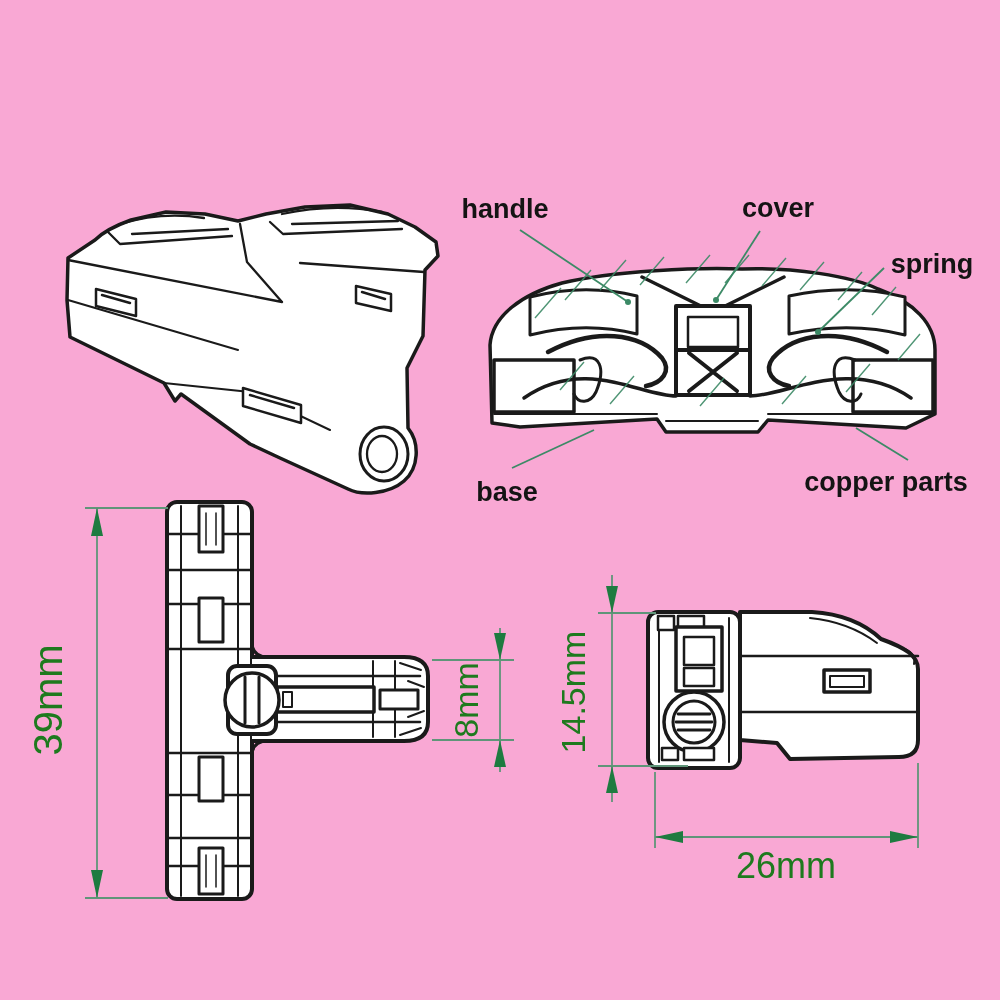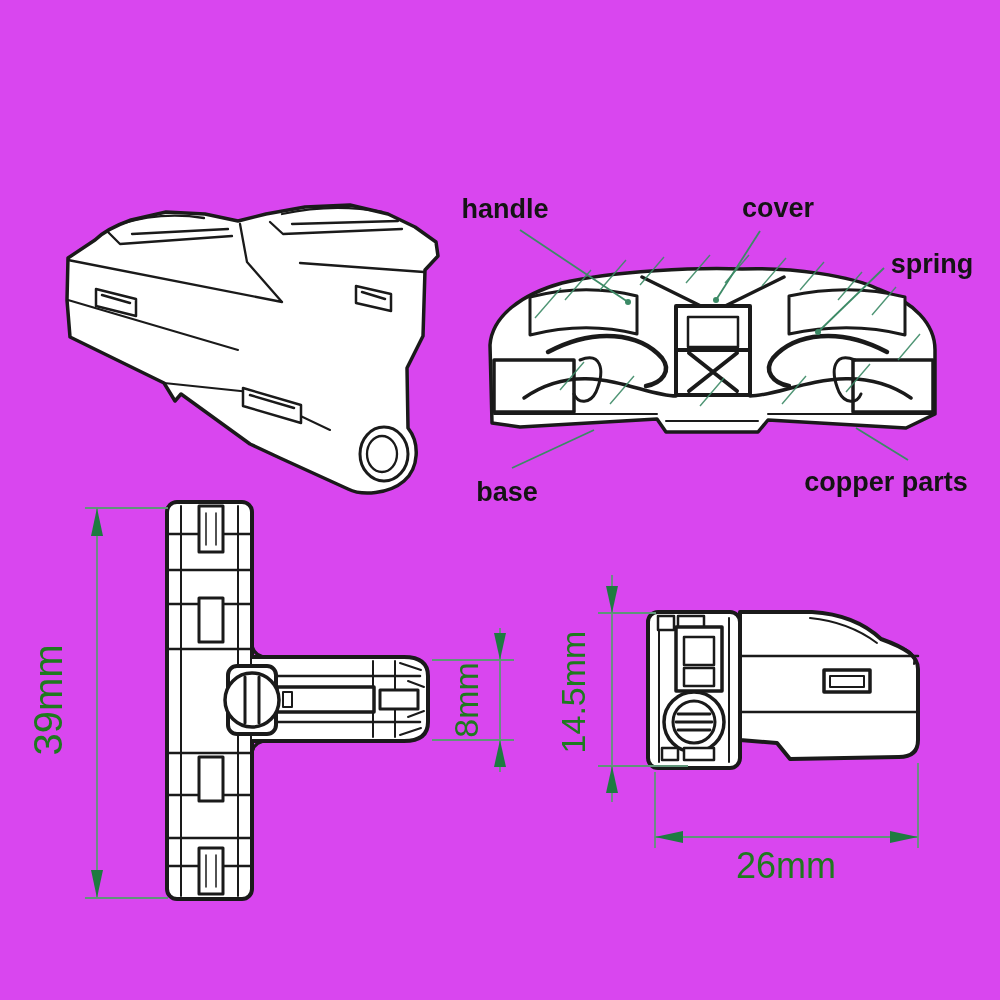--- a/index.html
+++ b/index.html
@@ -1,16 +1,16 @@
 <!DOCTYPE html>
 <html><head>
 <meta charset="utf-8">
 <style>
   html,body{margin:0;padding:0;background:#ffffff;}
-  #stage{position:relative;width:1000px;height:1000px;background:#d946ef;overflow:hidden;
+  #stage{position:relative;width:1000px;height:1000px;background:#f9a8d4;overflow:hidden;
          font-family:"Liberation Sans", sans-serif;}
   svg{position:absolute;left:0;top:0;}
   text.part-label{font-family:"Liberation Sans",sans-serif;font-weight:700;font-size:27px;fill:#141414;}
   text.dim-label{font-family:"Liberation Sans",sans-serif;font-weight:400;fill:#1e7a1e;}
   .ln{stroke:#1a1a1a;fill:none;stroke-linecap:round;stroke-linejoin:round;}
   .fw{fill:#ffffff;}
   .dimline{stroke:#5f9579;stroke-width:1.8;fill:none;}
   .leader{stroke:#3c8a66;stroke-width:1.8;fill:none;}
   .hatch{stroke:#3c8a66;stroke-width:1.4;fill:none;opacity:.9;}
   .arrow{fill:#1e7b40;stroke:none;}

